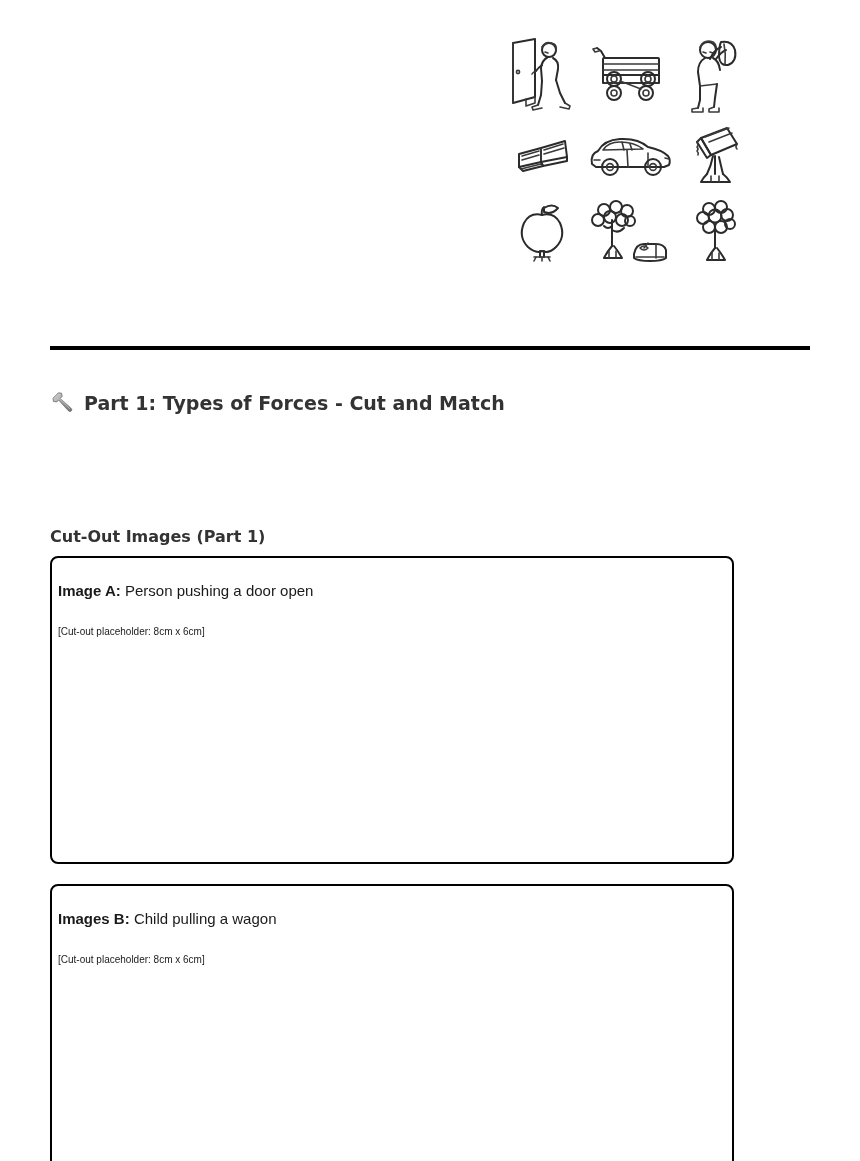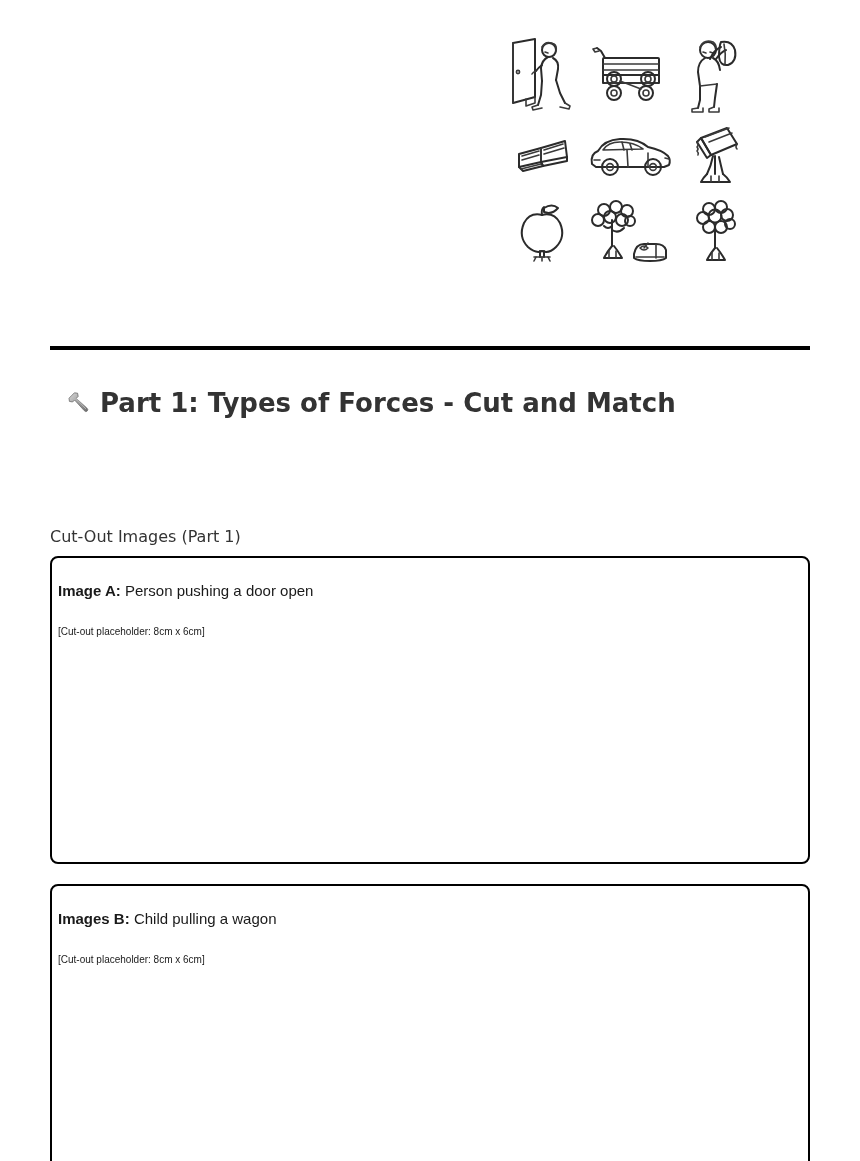--- a/index.html
+++ b/index.html
@@ -118,24 +118,24 @@
     left: 50px;
     top: 346px;
     width: 760px;
     height: 4px;
     background: #000000;
   }
 
   
   .part-heading {
     position: absolute;
-    left: 66px;
+    left: 50px;
     top: 388px;
     font-family: "DejaVu Sans", sans-serif;
-    font-size: 26px;
+    font-size: 19px;
     font-weight: bold;
     color: #333333;
     line-height: 30px;
     display: flex;
     align-items: center;
     gap: 9px;
     white-space: nowrap;
   }
   .emoji-wrench {
     display: inline-block;
@@ -160,31 +160,31 @@
     font-weight: bold;
   }
 
   
   .sub-heading {
     position: absolute;
     left: 50px;
     top: 512px;
     font-family: "DejaVu Sans", sans-serif;
     font-size: 16px;
-    font-weight: normal;
+    font-weight: bold;
     color: #333333;
     line-height: 23px;
     white-space: nowrap;
   }
 
   
   .cutout-box {
     position: absolute;
     left: 50px;
-    width: 760px;
+    width: 684px;
     box-sizing: border-box;
     border: 2px solid #000000;
     border-radius: 8px;
     background: #ffffff;
   }
   .cutout-box.box-a { top: 556px; height: 308px; }
   .cutout-box.box-b { top: 884px; height: 308px; }
 
   .box-title {
     position: absolute;

